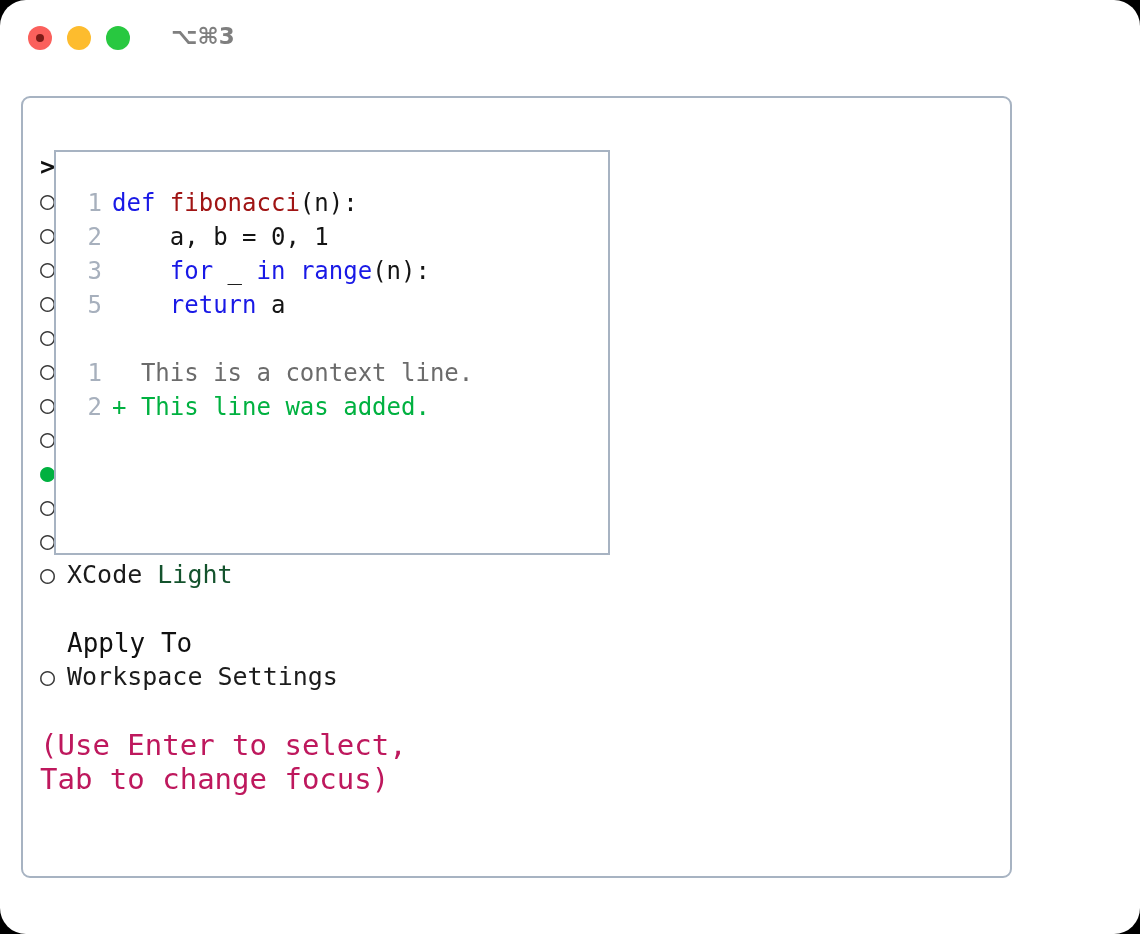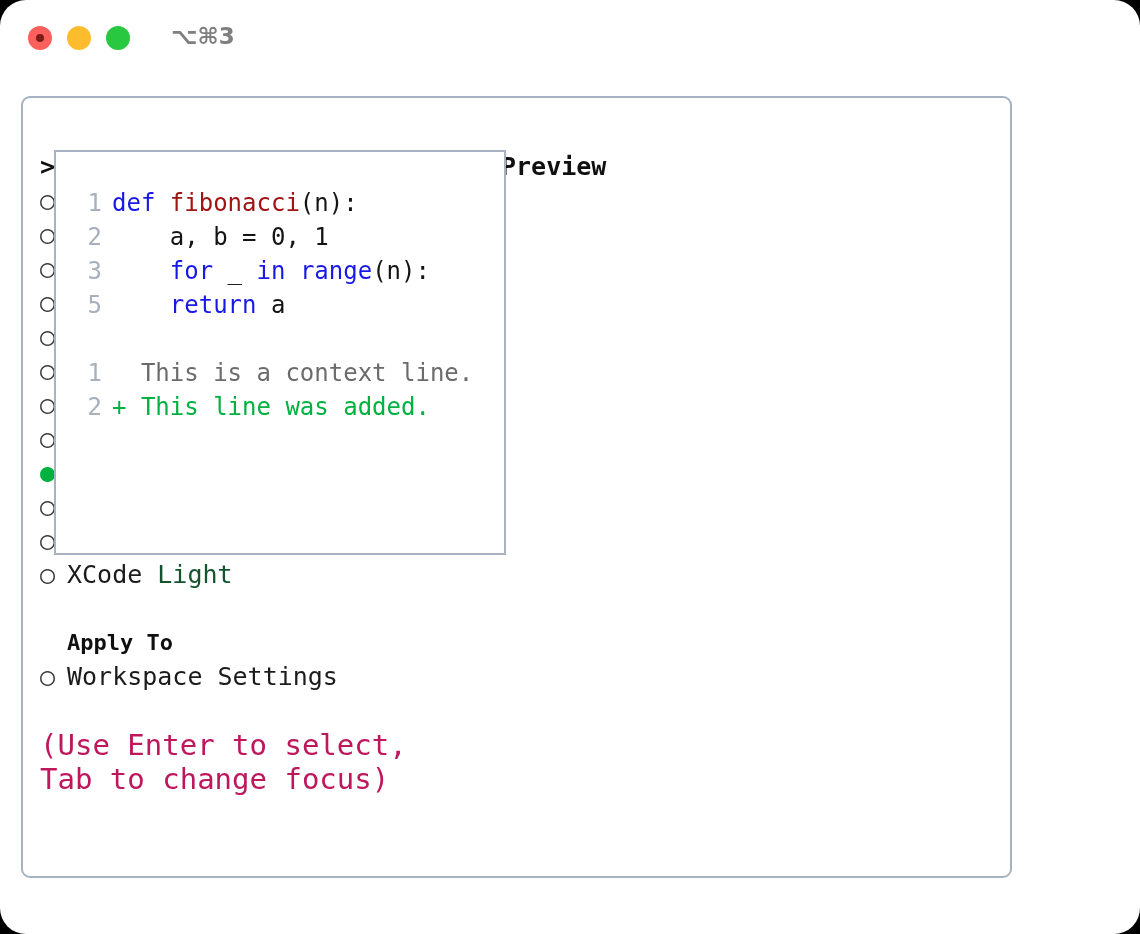--- a/index.html
+++ b/index.html
@@ -99,22 +99,22 @@
     width: 27px;
     color: #3b3b3b;
   }
   .marker-sel { color: #00b140; }
   .row-label  { color: #1b1b1b; }
   .row-label-sel { color: #00b140; }
   .row-variant {
     color: #14532d;
   }
   .section-head {
-    font-size: 22px;
-    font-weight: bold;
+    font-size: 26px;
+    font-weight: normal;
     color: #101010;
     line-height: 34px;
     white-space: pre;
   }
   .spacer-row { height: 34px; }
   .hint {
     font-size: 29px;
     line-height: 34px;
     color: #be185d;
     width: 420px;
@@ -130,21 +130,21 @@
   .preview-title {
     font-size: 25px;
     font-weight: bold;
     color: #101010;
     line-height: 34px;
   }
   .preview-box {
     position: absolute;
     left: 31px;
     top: 52px;
-    width: 452px;
+    width: 556px;
     height: 405px;
     border: 2px solid #a7b3c2;
     box-sizing: border-box;
     background: #ffffff;
   }
   .code-area {
     position: absolute;
     left: 18px;
     top: 34px;
     font-size: 24px;

